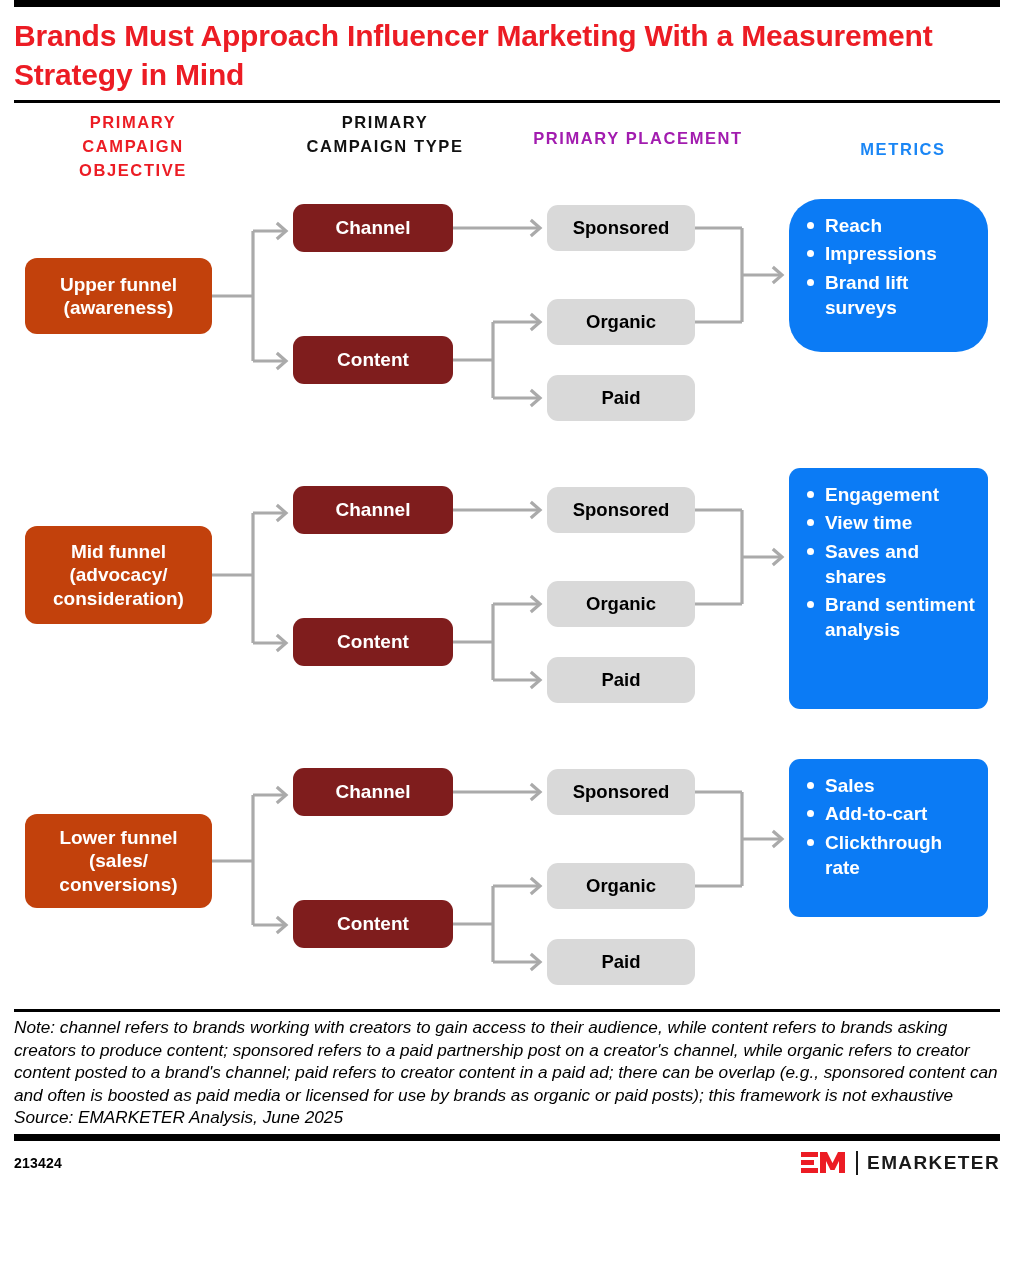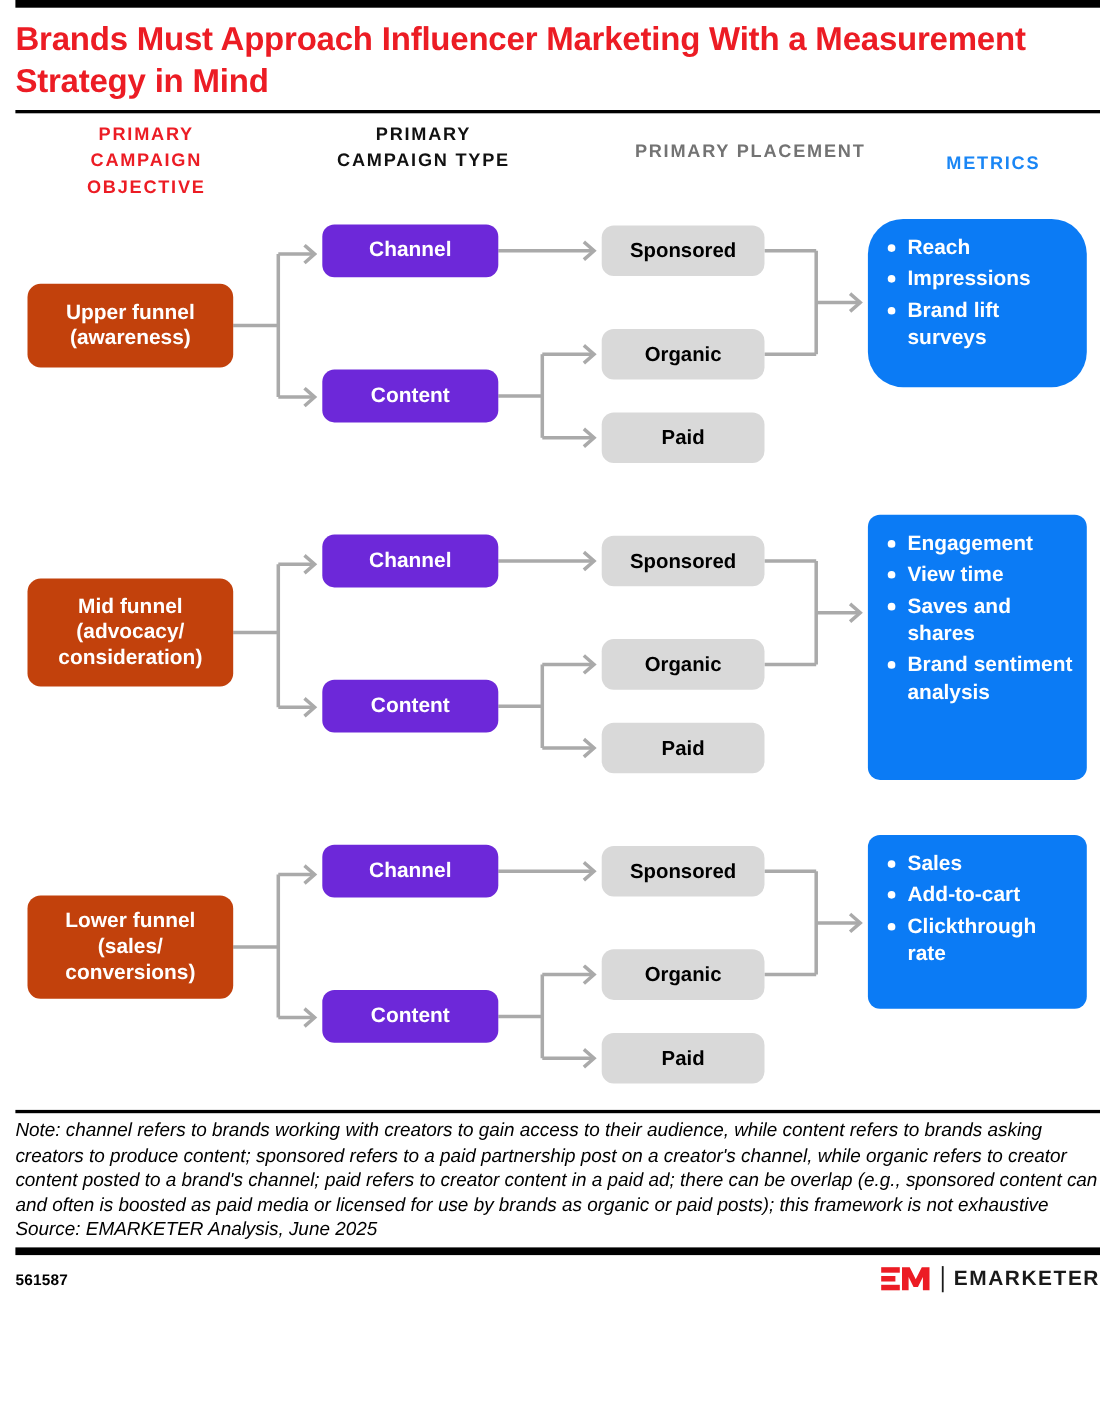--- a/index.html
+++ b/index.html
@@ -57,21 +57,21 @@
   .col-head {
     position: absolute;
     text-align: center;
     font-size: 16.5px;
     font-weight: bold;
     letter-spacing: 1.6px;
     line-height: 1.45;
   }
   .col-head.objective { left: 24px;  width: 190px; top: 8px;  color: #EC1C24; }
   .col-head.type      { left: 276px; width: 190px; top: 8px;  color: #111111; }
-  .col-head.placement { left: 552px; width: 232px; top: 24px; color: #737373; }
+  .col-head.placement { left: 508px; width: 232px; top: 24px; color: #a21caf; }
   .col-head.metrics   { left: 784px; width: 210px; top: 35px; color: #1A86F5; }
 
   
   .diagram {
     position: relative;
     width: 986px;
     height: 810px;
   }
   .row { position: absolute; left: 0; width: 986px; height: 250px; }
   .row-1 { top: 0px; }
@@ -105,21 +105,21 @@
     color: #ffffff;
     border-radius: 12px;
     font-size: 19px;
     padding: 8px 6px;
   }
 
   .node-type {
     left: 279px;
     width: 160px;
     height: 48px;
-    background: #6d28d9;
+    background: #7f1d1d;
     color: #ffffff;
     border-radius: 11px;
     font-size: 19px;
   }
 
   .node-placement {
     left: 533px;
     width: 148px;
     height: 46px;
     background: #D9D9D9;
@@ -376,21 +376,21 @@
   <div class="rule-thin"></div>
 
   <div class="footnote">
     <p>Note: channel refers to brands working with creators to gain access to their audience, while content refers to brands asking creators to produce content; sponsored refers to a paid partnership post on a creator's channel, while organic refers to creator content posted to a brand's channel; paid refers to creator content in a paid ad; there can be overlap (e.g., sponsored content can and often is boosted as paid media or licensed for use by brands as organic or paid posts); this framework is not exhaustive</p>
     <p>Source: EMARKETER Analysis, June 2025</p>
   </div>
 
   <div class="rule-thick" style="margin-top:5px;"></div>
 
   <div class="footer">
-    <div class="chart-id">561587</div>
+    <div class="chart-id">213424</div>
     <div class="logo">
       <svg width="46" height="26" viewBox="0 0 46 26">
         <rect x="0" y="2" width="17" height="5" fill="#EC1C24"></rect>
         <rect x="0" y="10" width="13" height="5" fill="#EC1C24"></rect>
         <rect x="0" y="18" width="17" height="5" fill="#EC1C24"></rect>
         <polygon points="19,23 19,2 26,2 31.5,13 37,2 44,2 44,23 38,23 38,11 33.5,20 29.5,20 25,11 25,23" fill="#EC1C24"></polygon>
       </svg>
       <svg width="2" height="24" viewBox="0 0 2 24">
         <rect x="0" y="0" width="2" height="24" fill="#1A1A1A"></rect>
       </svg>

